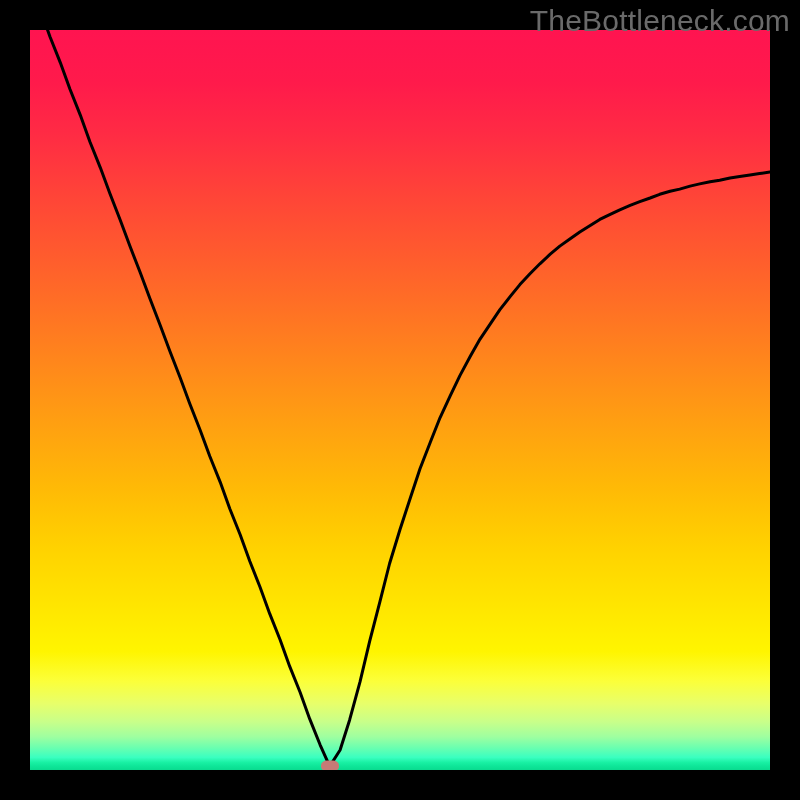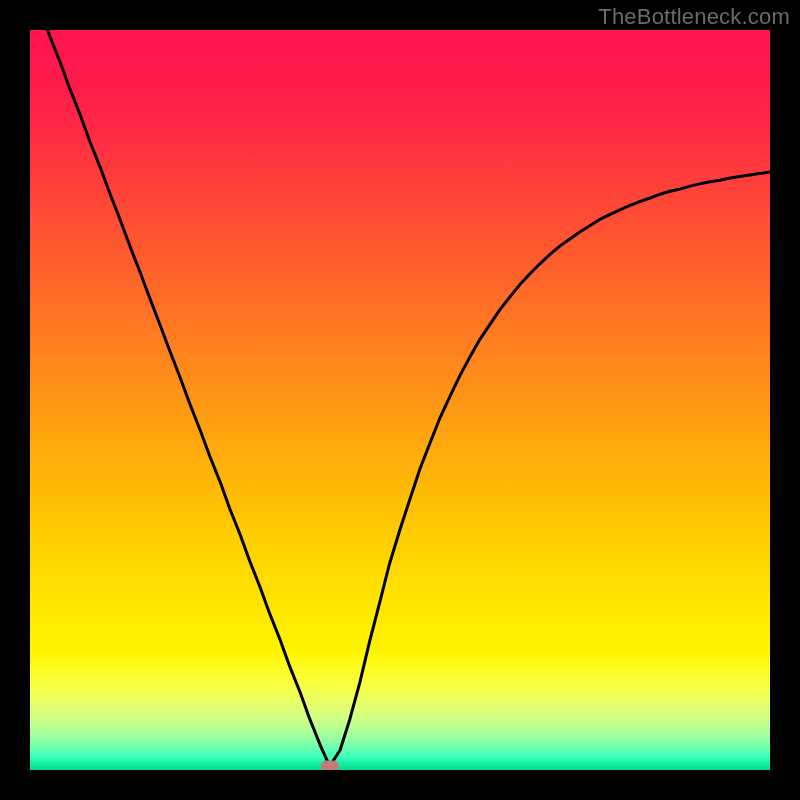--- a/index.html
+++ b/index.html
@@ -14,21 +14,21 @@
     position: relative;
     width: 800px;
     height: 800px;
     background: #000;
   }
   .watermark {
     position: absolute;
     top: 4px;
     right: 10px;
     color: #6a6a6a;
-    font-size: 22px;
+    font-size: 30px;
     font-weight: 500;
     letter-spacing: 0.2px;
     z-index: 3;
   }
   .plot-area {
     position: absolute;
     left: 30px;
     top: 30px;
     width: 740px;
     height: 740px;

